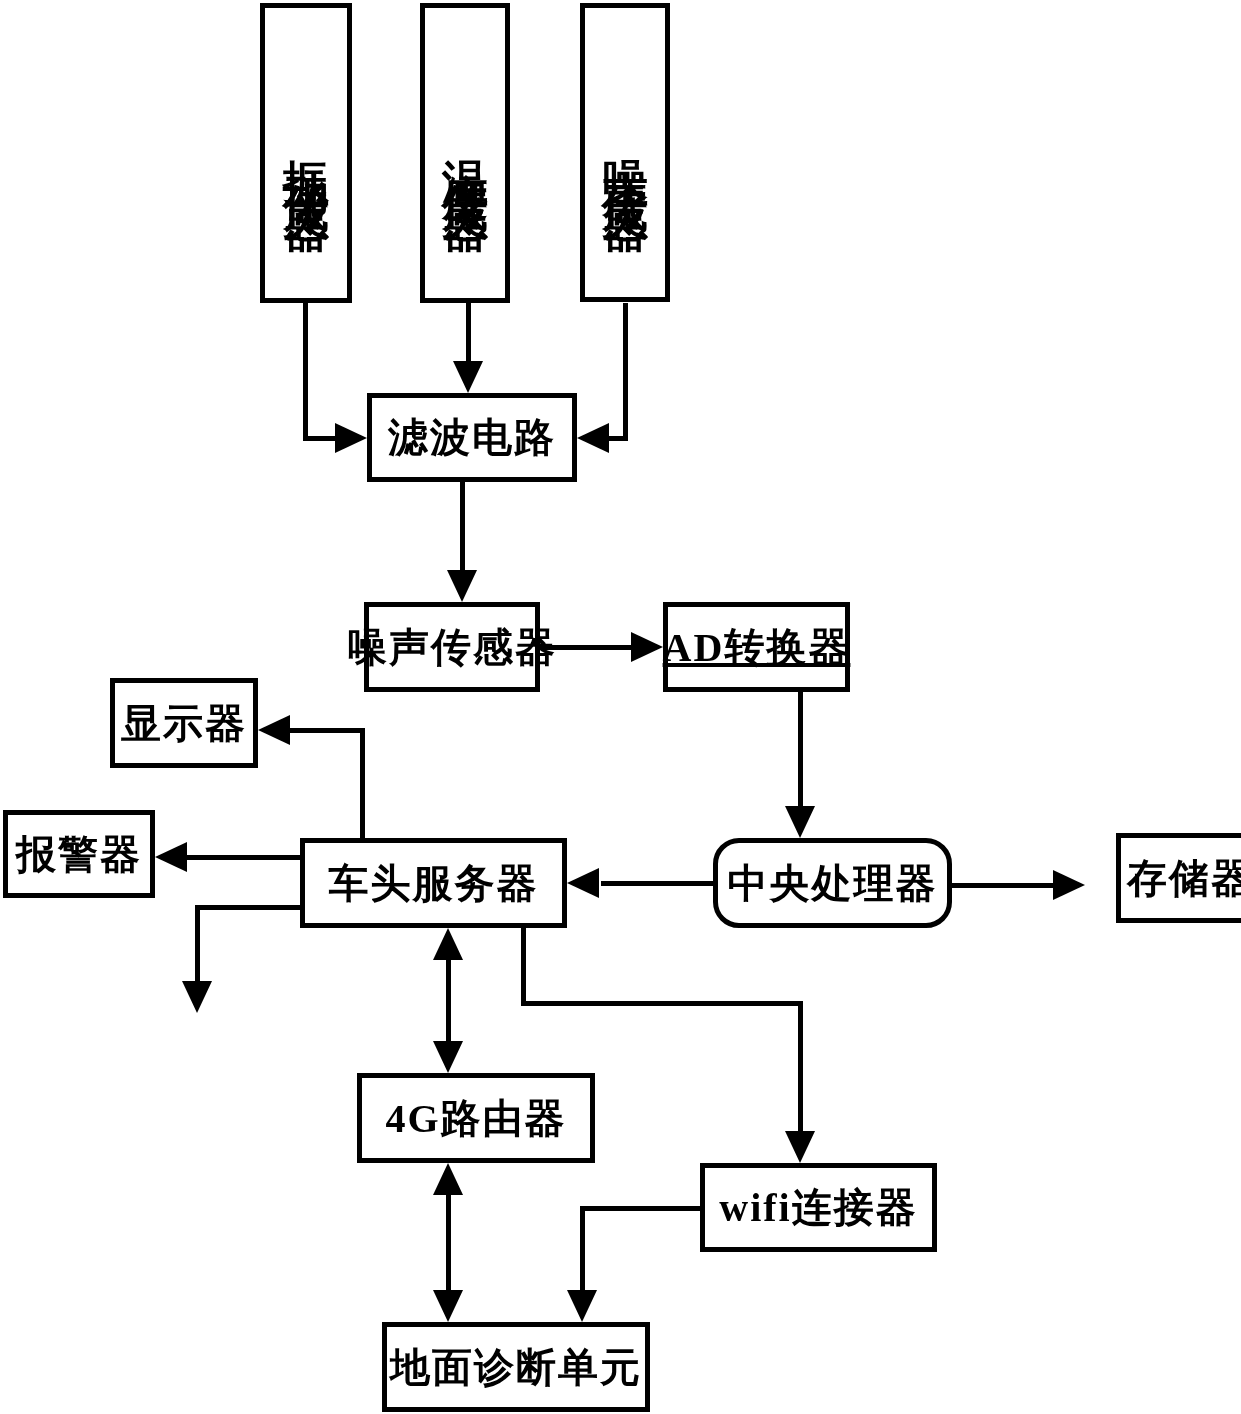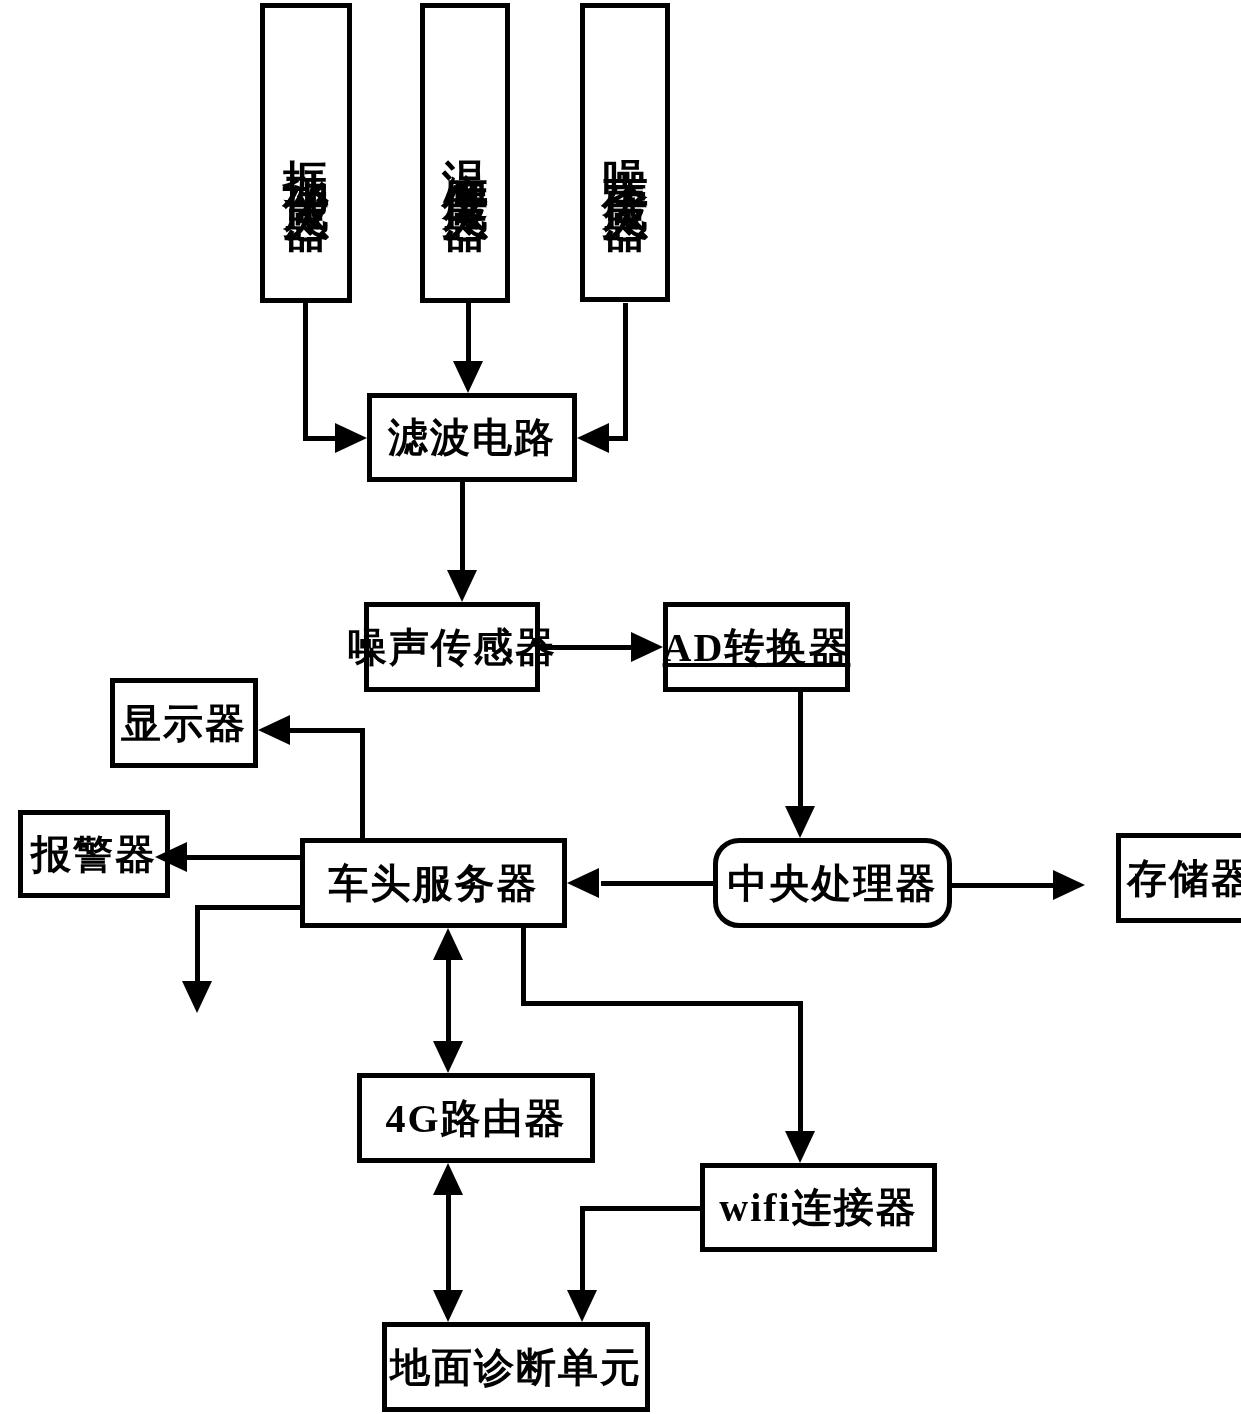--- a/index.html
+++ b/index.html
@@ -43,21 +43,21 @@
 <div id="canvas">
 
   <div class="node v" style="left:260px; top:3px;   width:92px; height:300px;">振动传感器</div>
   <div class="node v" style="left:420px; top:3px;   width:90px; height:300px;">温度传感器</div>
   <div class="node v" style="left:580px; top:3px;   width:90px; height:299px;">噪声传感器</div>
 
   <div class="node h" style="left:367px;  top:393px;  width:210px; height:89px;">滤波电路</div>
   <div class="node h" style="left:364px;  top:602px;  width:176px; height:90px;">噪声传感器</div>
   <div class="node h" style="left:663px;  top:602px;  width:187px; height:90px;text-decoration:underline;">AD转换器</div>
   <div class="node h" style="left:110px;  top:678px;  width:148px; height:90px;">显示器</div>
-  <div class="node h" style="left:18px;    top:810px;  width:152px; height:88px;">报警器</div>
+  <div class="node h" style="left:3px;    top:810px;  width:152px; height:88px;">报警器</div>
   <div class="node h" style="left:300px;  top:838px;  width:267px; height:90px;">车头服务器</div>
   <div class="node h" style="left:713px;  top:838px;  width:239px; height:90px;border-radius:26px;">中央处理器</div>
   <div class="node h" style="left:1085px; top:833px;  width:148px; height:90px;margin-left:31px;">存储器</div>
   <div class="node h" style="left:357px;  top:1073px; width:238px; height:90px;">4G路由器</div>
   <div class="node h" style="left:700px;  top:1163px; width:237px; height:89px;">wifi连接器</div>
   <div class="node h" style="left:382px;  top:1322px; width:268px; height:90px;">地面诊断单元</div>
 
   <div class="line" style="left:303px; top:303px; width:5px; height:138px;"></div>
   <div class="line" style="left:303px; top:436px; width:37px; height:5px;"></div>
   <div class="arrow right" style="left:335px; top:423px;"></div>

